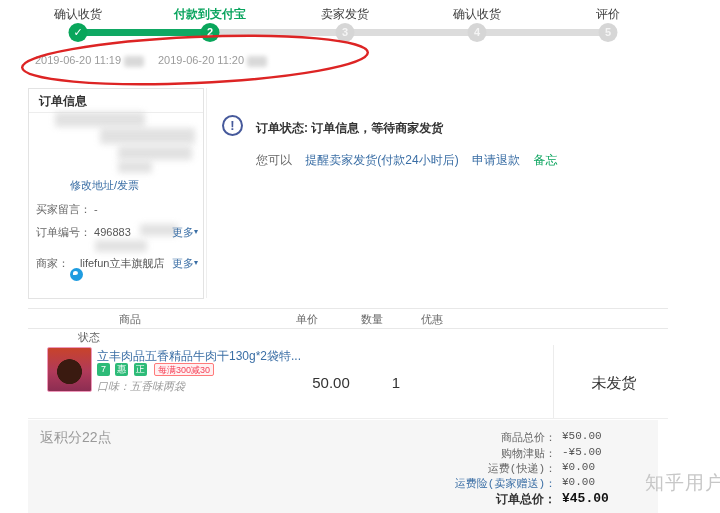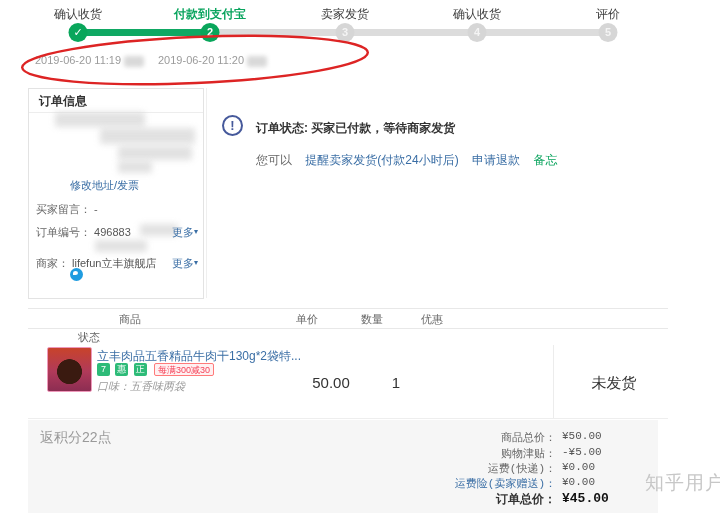--- a/index.html
+++ b/index.html
@@ -162,33 +162,33 @@
   <span>订单编号：</span>
   <span style="color:#555">496883</span>
 </div>
 <div class="blur-block" style="left:140px;top:224px;width:38px;height:12px"></div>
 <div class="info-row" style="left:172px;top:225px">
   <span class="link">更多</span><span class="link caret">▾</span>
 </div>
 <div class="blur-block" style="left:95px;top:240px;width:52px;height:12px"></div>
 <div class="info-row" style="left:36px;top:256px">
   <span>商家：</span>
-  <span style="color:#555;margin-left:0">lifefun立丰旗舰店</span>
+  <span style="color:#555;margin-left:8px">lifefun立丰旗舰店</span>
 </div>
 <div class="info-row" style="left:172px;top:256px">
   <span class="link">更多</span><span class="link caret">▾</span>
 </div>
 <div class="wangwang" style="left:70px;top:268px"></div>
 
 <div class="v-divider"></div>
 
 <div class="status-icon">!</div>
 <div class="status-line">
   <span>订单状态:</span>
-  <span>买家已付款，等待商家发货</span>
+  <span>订单信息，等待商家发货</span>
 </div>
 <div class="actions-line">
   <span>您可以</span>
   <span class="link">提醒卖家发货(付款24小时后)</span>
   <span class="link">申请退款</span>
   <span class="link-green">备忘</span>
 </div>
 
 <div class="tbl-header"></div>
 <div class="col-label" style="left:130px">商品</div>

